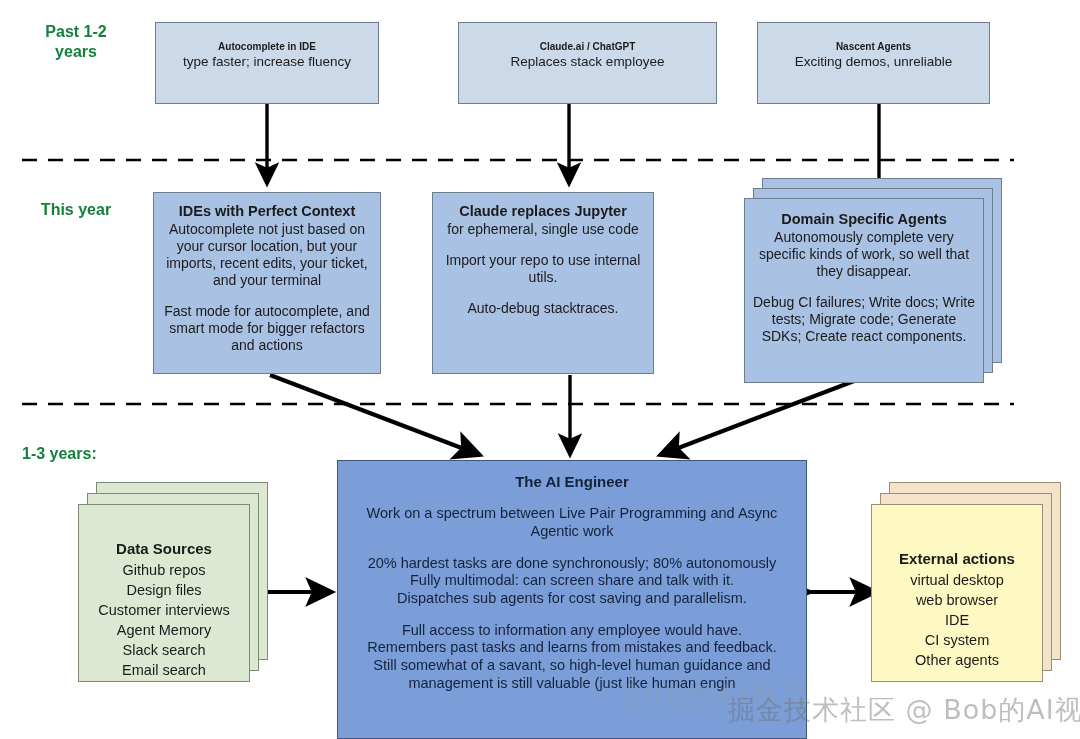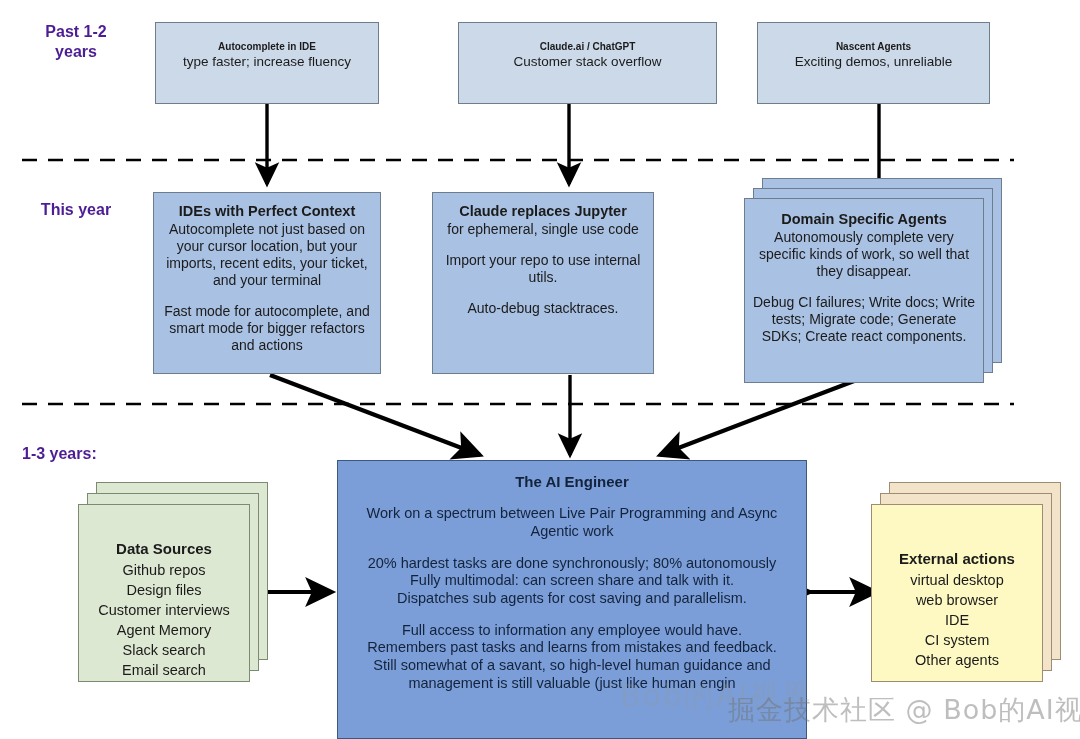--- a/index.html
+++ b/index.html
@@ -23,21 +23,21 @@
     left: 0;
     top: 0;
     width: 1080px;
     height: 739px;
     pointer-events: none;
   }
   .era-label {
     position: absolute;
     font-weight: bold;
     font-size: 16px;
-    color: #4c1d95;
+    color: #15803d;
     line-height: 1.25;
     text-align: center;
   }
   .box {
     position: absolute;
     box-sizing: border-box;
     border: 1px solid #6d7d8e;
     text-align: center;
     line-height: 1.22;
     color: #1b1b1b;
@@ -151,21 +151,21 @@
     <line x1="810" y1="592" x2="876" y2="592" stroke="#000" stroke-width="4.2" marker-start="url(#ah2)" marker-end="url(#ah)"></line>
   </svg>
 
   <div class="box tier-past" style="left:155px; top:22px; width:224px; height:82px;">
     <span class="title">Autocomplete in IDE</span>
     <span class="body">type faster; increase fluency</span>
   </div>
 
   <div class="box tier-past" style="left:458px; top:22px; width:259px; height:82px;">
     <span class="title">Claude.ai / ChatGPT</span>
-    <span class="body">Customer stack overflow</span>
+    <span class="body">Replaces stack employee</span>
   </div>
 
   <div class="box tier-past" style="left:757px; top:22px; width:233px; height:82px;">
     <span class="title">Nascent Agents</span>
     <span class="body">Exciting demos, unreliable</span>
   </div>
 
   <div class="box tier-now" style="left:153px; top:192px; width:228px; height:182px; padding-left:4px; padding-right:4px;">
     <span class="title">IDEs with Perfect Context</span>
     <span class="body">Autocomplete not just based on your cursor location, but your imports, recent edits, your ticket, and your terminal</span>

